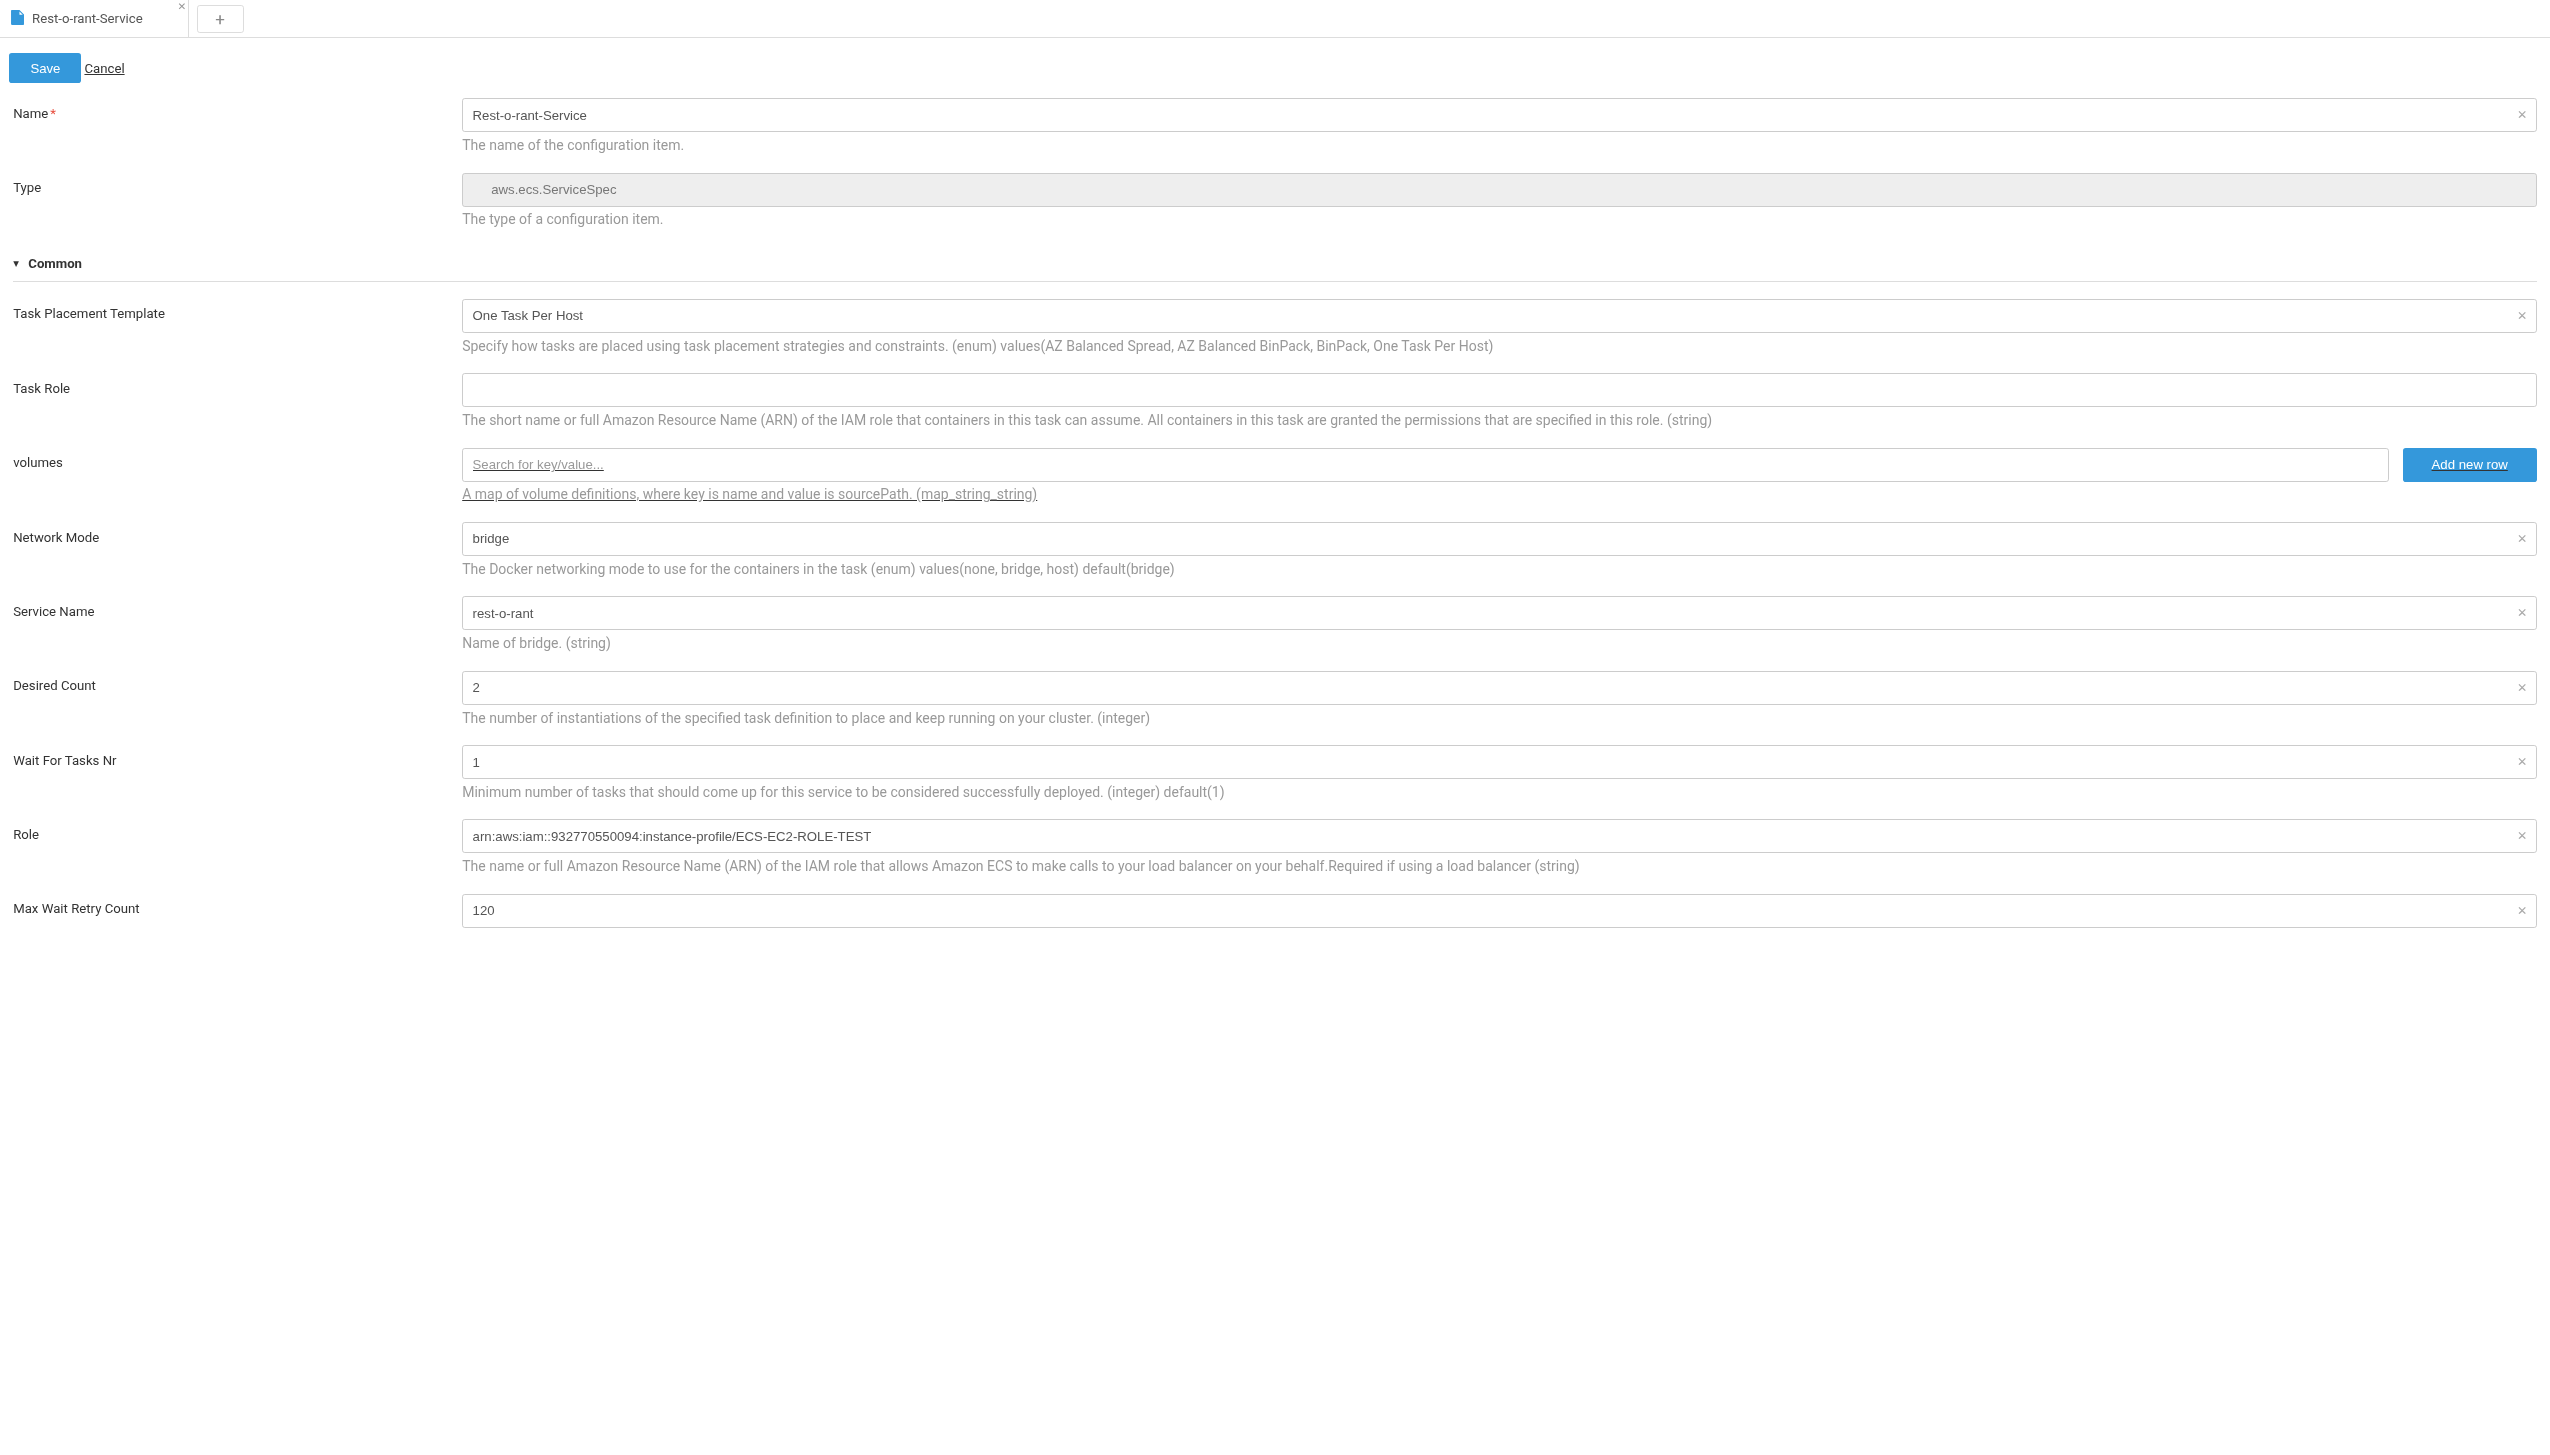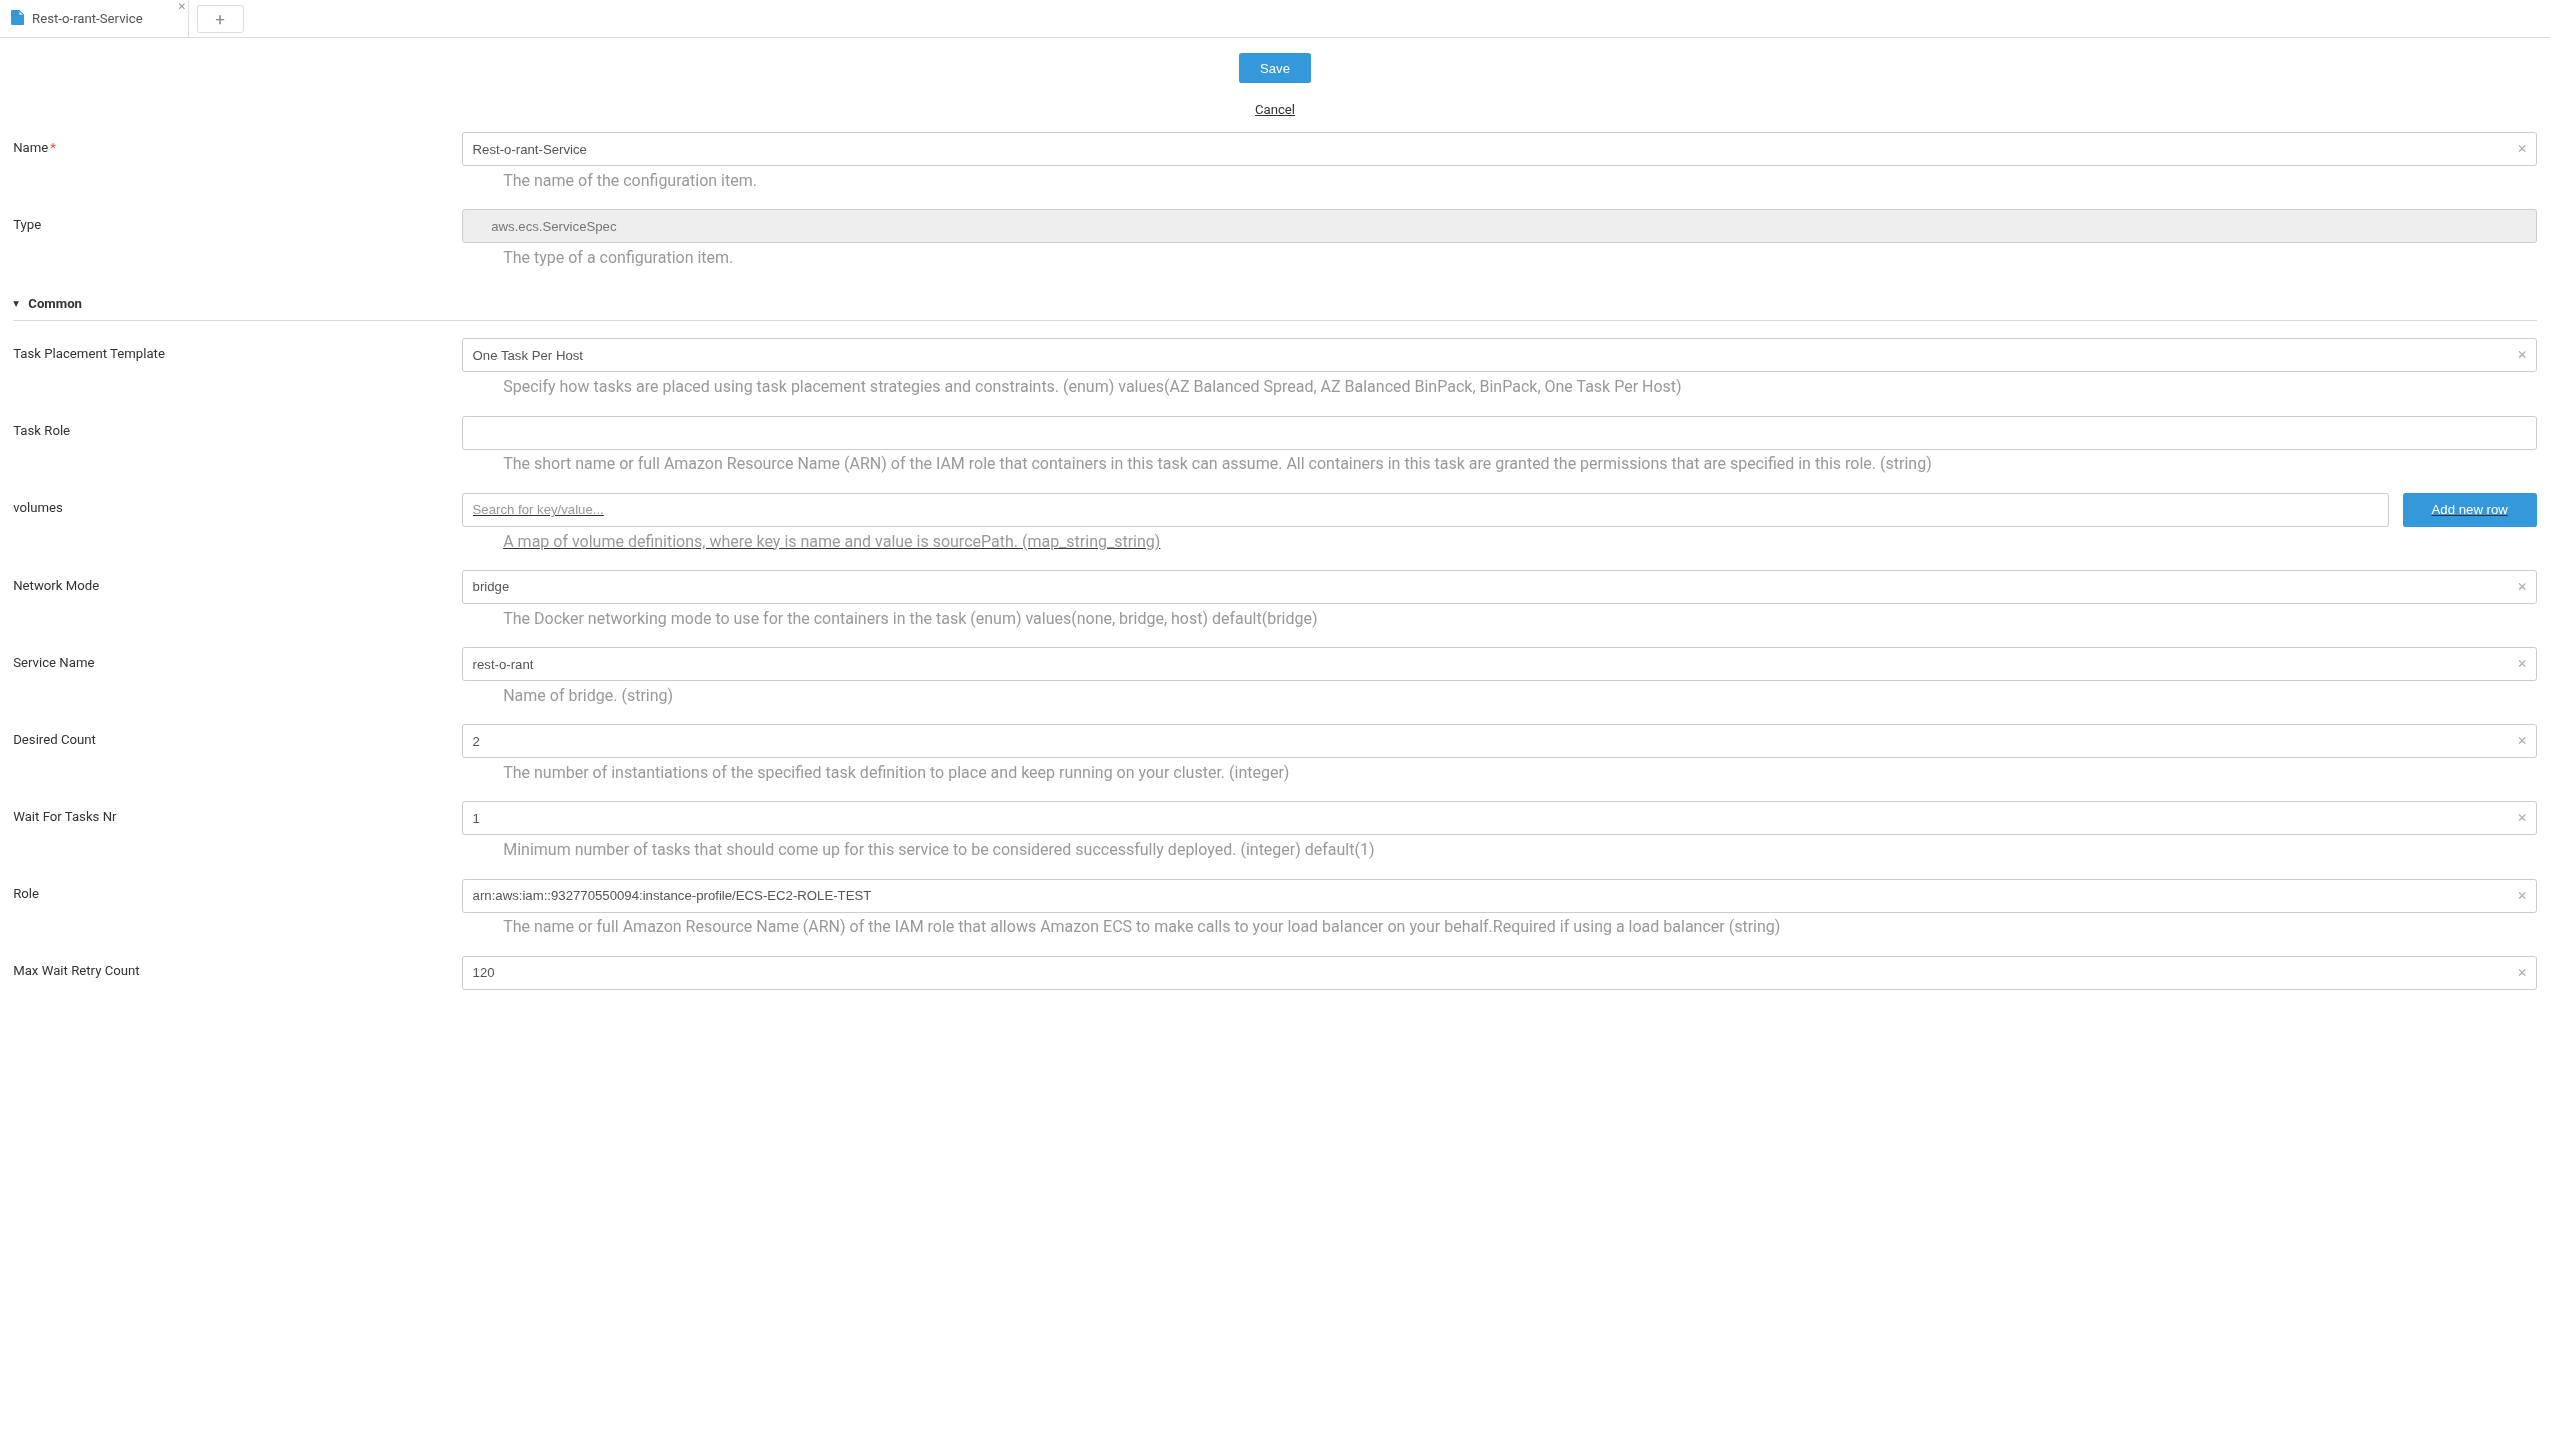--- a/index.html
+++ b/index.html
@@ -54,22 +54,21 @@
       border: 0.9px solid #ddd;
       border-radius: 2.8px;
       color: #888;
       font-size: 17px;
       cursor: pointer;
     }
     .action-bar {
       display: flex;
       align-items: center;
       padding: 15px 9.4px;
-      gap: 19px;
-      flex-direction: column;
+      gap: 3px;
     }
     .btn-primary {
       background: #3498db;
       color: #fff;
       border: none;
       padding: 7.6px 21px;
       border-radius: 2.8px;
       font-size: 13.2px;
       cursor: pointer;
     }
@@ -126,24 +125,23 @@
       position: absolute;
       right: 9.4px;
       top: 50%;
       transform: translateY(-50%);
       color: #aaa;
       cursor: pointer;
       font-size: 12.3px;
     }
     .help-text {
       color: #999;
-      font-size: 16px;
+      font-size: 14px;
       margin-top: 3.8px;
       line-height: 1.4;
-      margin-left: 41px;
     }
     .section-header {
       display: flex;
       align-items: center;
       padding: 9.4px 0;
       border-bottom: 0.9px solid #ddd;
       margin-bottom: 17px;
       cursor: pointer;
     }
     .chevron {

